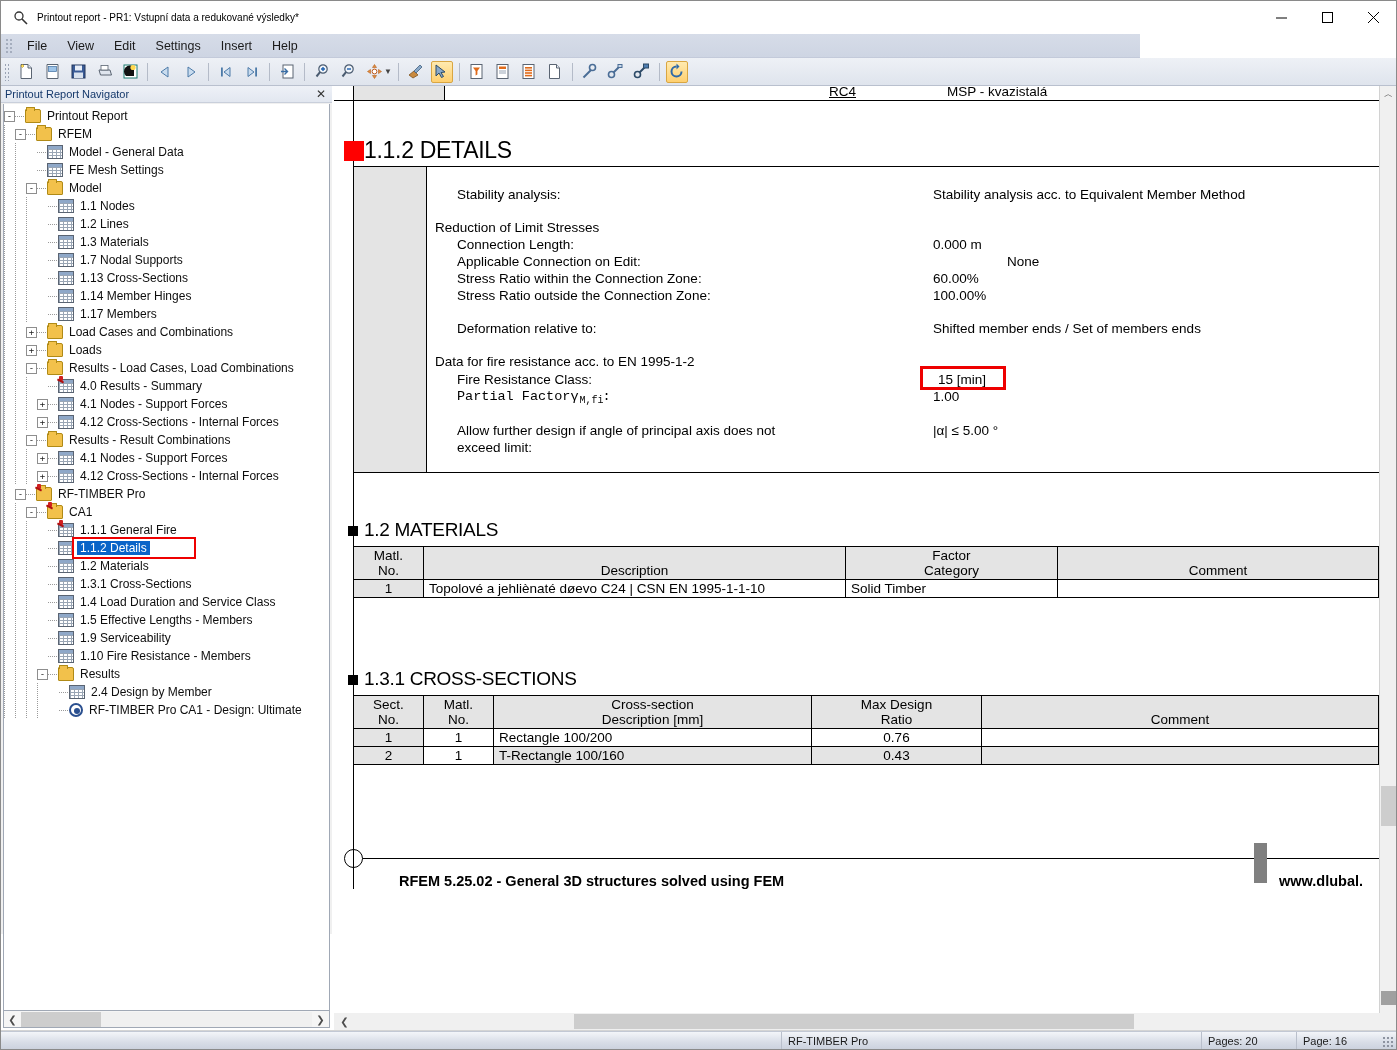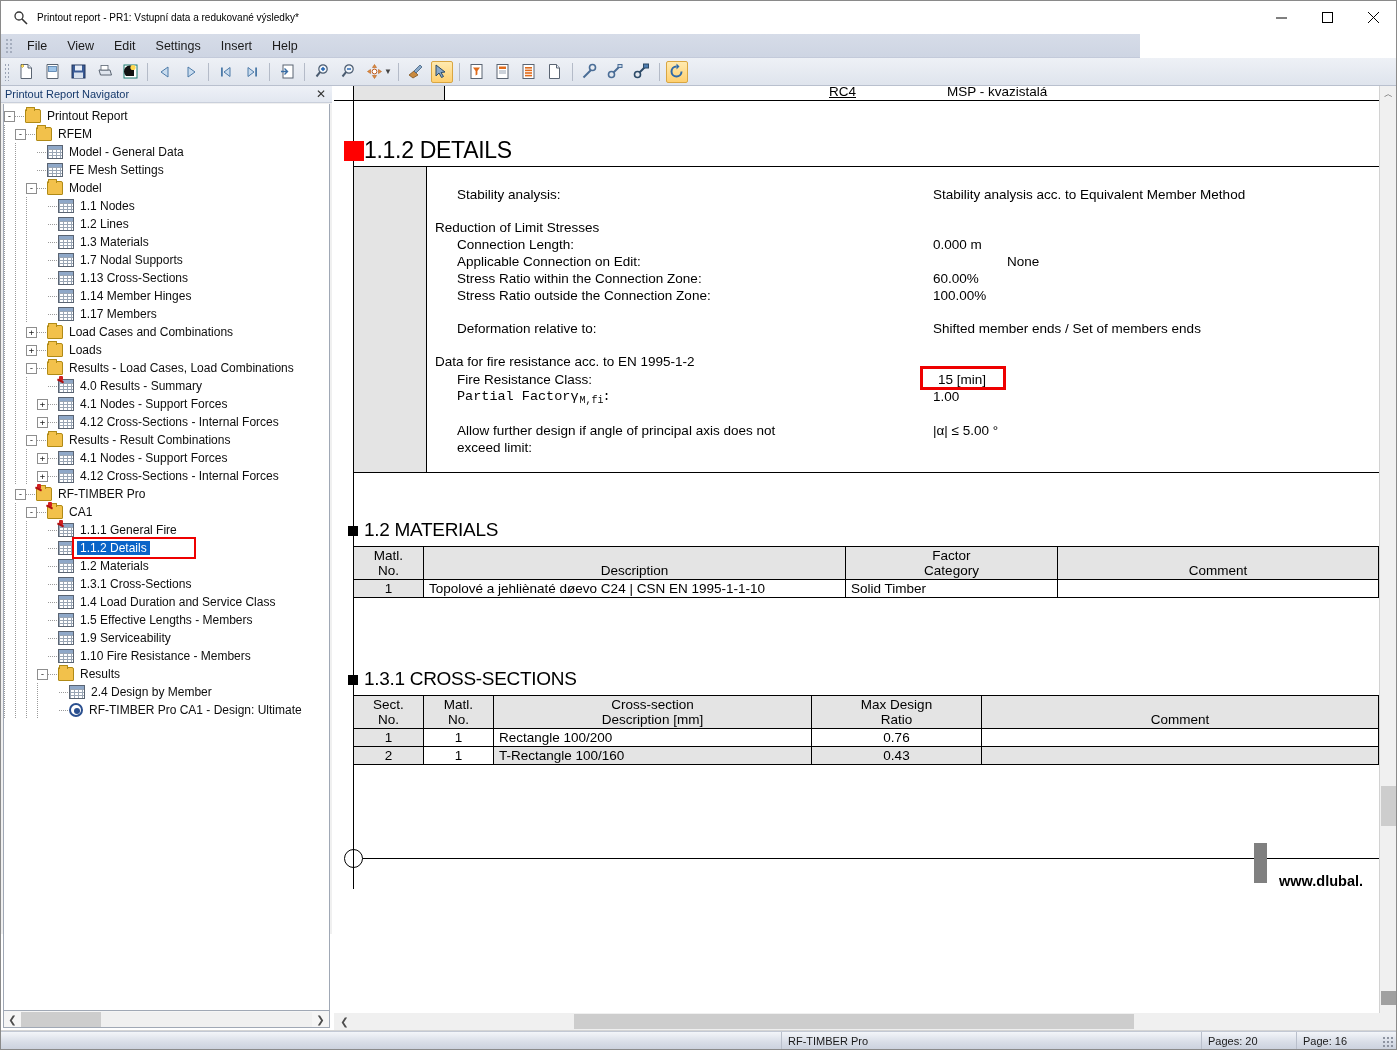--- a/index.html
+++ b/index.html
@@ -884,20 +884,21 @@
             <td class="ctr">0.43</td>
             <td></td>
           </tr>
         </tbody>
       </table>
 
       <div class="pg-hline" style="left:19px; top:772px; width:1026px;"></div>
       <div class="circle-mark" style="left:10px; top:763px;"></div>
       <div class="pg-vline" style="left:19px; top:763px; height:40px;"></div>
 
+      <div class="footer-bold" style="left:65px; top:787px;">RFEM 5.25.02 - General 3D structures solved using FEM</div>
       <div class="grey-tab" style="left:920px; top:757px; width:13px; height:40px;"></div>
       <div class="footer-bold" style="left:945px; top:787px;">www.dlubal.</div>
     </div>
   </div>
 
   <div id="docvscroll">
     <div class="vsb-arrow" style="position:absolute; top:0;">︿</div>
     <div class="vsb-thumb" style="top:700px; height:40px;"></div>
     <div class="vsb-thumb" style="top:905px; height:14px; background:#a0a0a0;"></div>
     <div class="vsb-arrow" style="position:absolute; bottom:0;">﹀</div>

